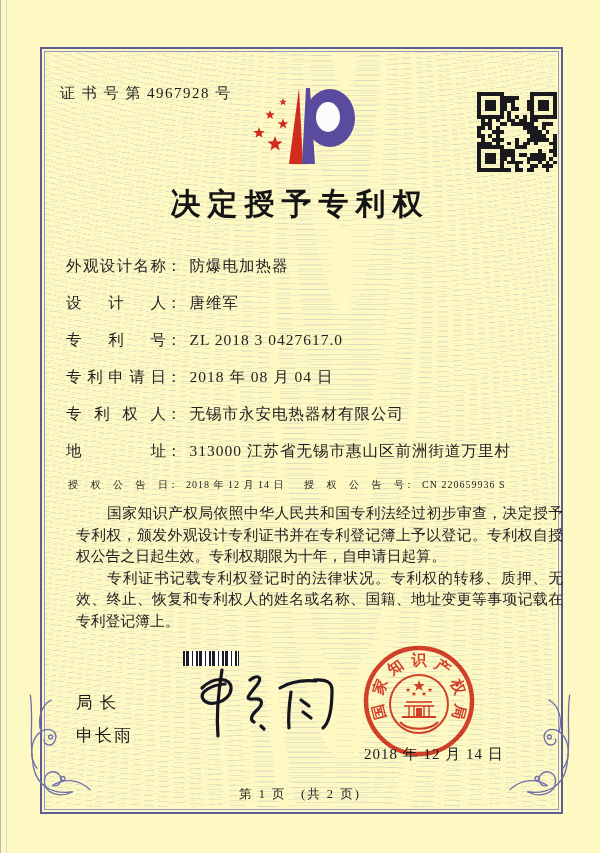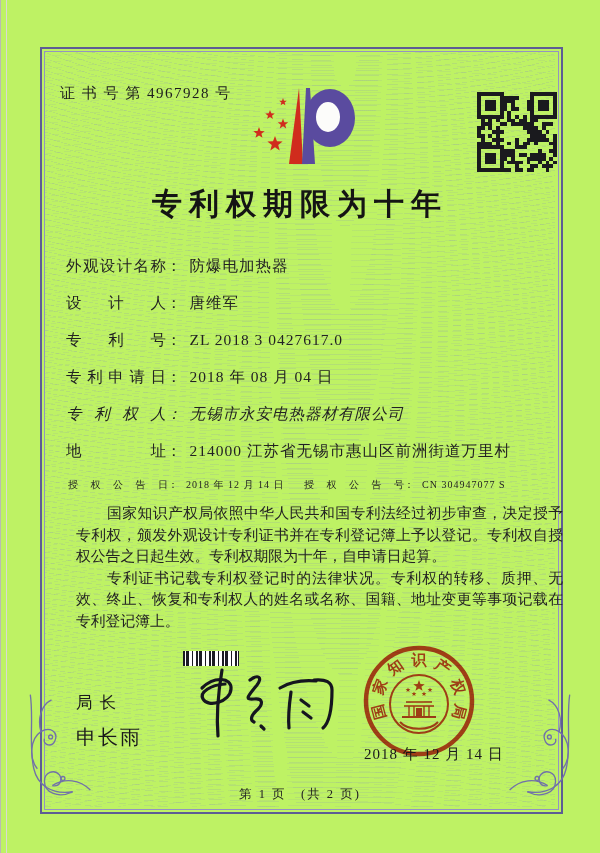--- a/index.html
+++ b/index.html
@@ -1,16 +1,16 @@
 <!DOCTYPE html>
 <html style="--seal-red: #d23222; --logo-red: #d02c1d; --logo-purple: #5a4b9f; --border-blue: #5d5d95;"><head>
 <meta charset="utf-8">
 <style>
   html,body{margin:0;padding:0;background:#e9e9e7;}
-  .page{position:relative;width:600px;height:853px;background:#bef264;overflow:hidden;
+  .page{position:relative;width:600px;height:853px;background:#fef9c3;overflow:hidden;
         font-family:"Liberation Serif","DejaVu Serif",serif;color:#222;}
   .scan-edge{position:absolute;left:0;top:0;bottom:0;width:12px;
      background:linear-gradient(90deg,#b9b9b4 0 1px,transparent 1px 6px,#d9d9d4 6px 7px,transparent 7px);}
   .guilloche{position:absolute;left:45px;top:52px;width:510px;height:755px;pointer-events:none;
      background:
        repeating-radial-gradient(ellipse 900px 560px at 300px -300px, rgba(135,148,182,.20) 0 1px, transparent 1px 8px),
        repeating-radial-gradient(ellipse 900px 600px at 260px 1150px, rgba(135,148,182,.13) 0 1px, transparent 1px 9px);}
   .frame{position:absolute;left:40px;top:47px;width:519px;height:763px;border:2px solid var(--border-blue,#5d5d95);}
   .frame-inner{position:absolute;inset:2px;border:1px solid #9494c1;}
   .orn{position:absolute;width:106px;height:116px;}
@@ -26,21 +26,21 @@
   .colon{margin-right:8px;}
   .fvalue{letter-spacing:1px;}
   .grant-row{position:absolute;left:68px;top:478px;width:494px;font-size:10px;white-space:nowrap;}
   .pair2{position:absolute;left:236px;top:0;}
   .body-text{position:absolute;left:76px;top:503px;width:487px;font-size:14.8px;line-height:21.6px;
              text-align:justify;color:#222;}
   .body-text p{margin:0;text-indent:2.1em;}
   .barcode{position:absolute;left:183px;top:651px;width:56px;height:15px;
      background:repeating-linear-gradient(90deg,#1c1c24 0 2px,#fff 2px 3px,#1c1c24 3px 6px,#fff 6px 9px,#1c1c24 9px 10px,#fff 10px 13px);}
   .signoff-title{position:absolute;left:76px;top:692px;font-size:16.5px;letter-spacing:7px;color:#1a1a1a;}
-  .signoff-name{position:absolute;left:76px;top:724px;font-size:20px;letter-spacing:2px;color:#1a1a1a;}
+  .signoff-name{position:absolute;left:76px;top:724px;font-size:17px;letter-spacing:2px;color:#1a1a1a;}
   .signature{position:absolute;left:188px;top:668px;width:165px;height:75px;}
   .signature path{stroke:#15151f;stroke-width:3.2;fill:none;stroke-linecap:round;stroke-linejoin:round;}
   .seal{position:absolute;left:362px;top:644px;width:114px;height:114px;mix-blend-mode:multiply;opacity:.92;}
   .seal-svg{position:absolute;inset:0;width:114px;height:114px;}
   .seal-svg .ln{stroke:var(--seal-red,#d23222);fill:none;}
   #seal-chars span{position:absolute;left:50%;top:50%;font-size:15px;font-weight:bold;
      color:var(--seal-red,#d23222);line-height:1;}
   .seal-date{position:absolute;left:364px;top:745px;font-size:15px;letter-spacing:1px;color:#191919;}
   .page-info{position:absolute;top:786px;left:0;width:100%;text-align:center;font-size:12.5px;
      letter-spacing:2px;color:#222;}
@@ -333,37 +333,37 @@
       <rect x="6" y="20" width="1" height="1" fill="#1a1a1e"></rect>
       <rect x="7" y="20" width="1" height="1" fill="#1a1a1e"></rect>
       <rect x="8" y="20" width="1" height="1" fill="#1a1a1e"></rect>
       <rect x="10" y="20" width="1" height="1" fill="#1a1a1e"></rect>
       <rect x="11" y="20" width="1" height="1" fill="#1a1a1e"></rect>
       <rect x="13" y="20" width="1" height="1" fill="#1a1a1e"></rect>
       <rect x="14" y="20" width="1" height="1" fill="#1a1a1e"></rect>
       <rect x="18" y="20" width="1" height="1" fill="#1a1a1e"></rect>
     </svg>
 
-  <div class="title">专利权期限为十年</div>
+  <div class="title">决定授予专利权</div>
 
   <div id="fields">
       <div class="field-row" style="top: 256px;"><span class="flabel">外观设计名称</span><span class="colon">：</span><span class="fvalue">防爆电加热器</span></div>
       <div class="field-row" style="top: 293px; font-family: Liberation Mono, monospace;"><span class="flabel">设计人</span><span class="colon">：</span><span class="fvalue">唐维军</span></div>
       <div class="field-row" style="top: 330px;"><span class="flabel">专利号</span><span class="colon">：</span><span class="fvalue">ZL 2018 3 0427617.0</span></div>
       <div class="field-row" style="top: 367px;"><span class="flabel">专利申请日</span><span class="colon">：</span><span class="fvalue">2018 年 08 月 04 日</span></div>
-      <div class="field-row" style="top: 404px; font-style: italic;"><span class="flabel">专利权人</span><span class="colon">：</span><span class="fvalue">无锡市永安电热器材有限公司</span></div>
-      <div class="field-row" style="top: 441px;"><span class="flabel">地址</span><span class="colon">：</span><span class="fvalue">214000 江苏省无锡市惠山区前洲街道万里村</span></div>
+      <div class="field-row" style="top: 404px;"><span class="flabel">专利权人</span><span class="colon">：</span><span class="fvalue">无锡市永安电热器材有限公司</span></div>
+      <div class="field-row" style="top: 441px;"><span class="flabel">地址</span><span class="colon">：</span><span class="fvalue">313000 江苏省无锡市惠山区前洲街道万里村</span></div>
     </div>
 
   <div class="grant-row">
     <span>
       <span class="flabel">授权公告日</span><span class="colon">：</span><span class="fvalue">2018 年 12 月 14 日</span>
     </span>
     <span class="pair2">
-      <span class="flabel">授权公告号</span><span class="colon">：</span><span class="fvalue">CN 304947077 S</span>
+      <span class="flabel">授权公告号</span><span class="colon">：</span><span class="fvalue">CN 220659936 S</span>
     </span>
   </div>
 
   <div class="body-text">
     <p>国家知识产权局依照中华人民共和国专利法经过初步审查，决定授予专利权，颁发外观设计专利证书并在专利登记簿上予以登记。专利权自授权公告之日起生效。专利权期限为十年，自申请日起算。</p>
     <p>专利证书记载专利权登记时的法律状况。专利权的转移、质押、无效、终止、恢复和专利权人的姓名或名称、国籍、地址变更等事项记载在专利登记簿上。</p>
   </div>
 
   <div class="barcode"></div>
 

